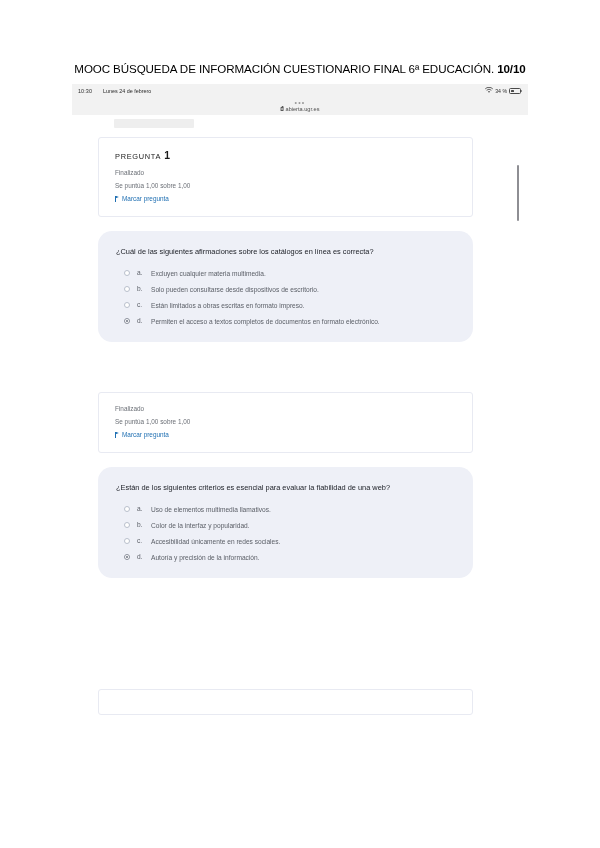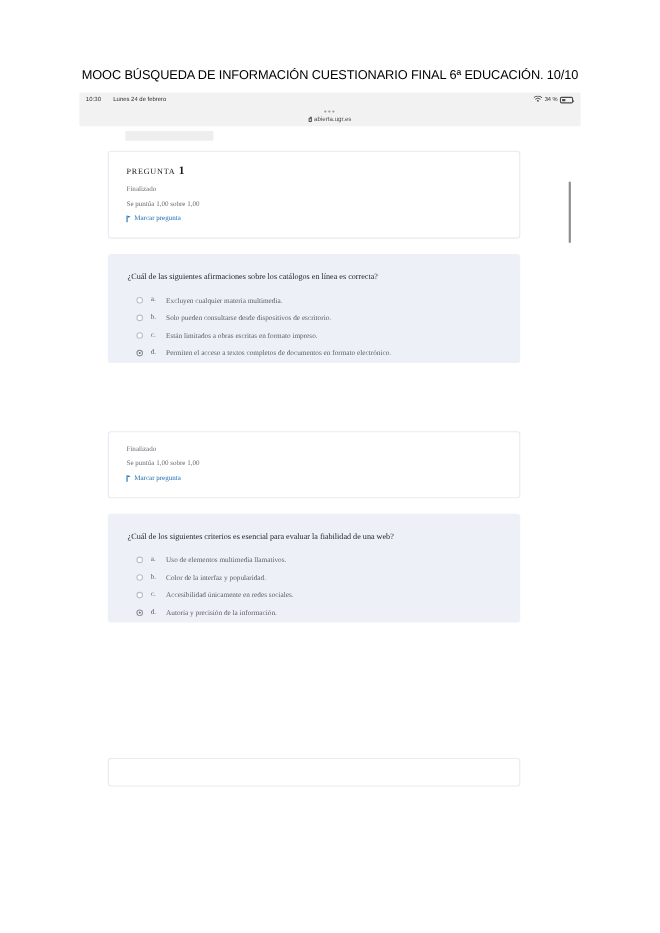--- a/index.html
+++ b/index.html
@@ -21,21 +21,21 @@
     left: 0;
     top: 62px;
     width: 600px;
     text-align: center;
     font-size: 11.6px;
     letter-spacing: -0.1px;
     color: #000000;
     white-space: nowrap;
   }
   .doc-title .score {
-    font-weight: normal;
+    font-weight: bold;
   }
 
   
   .shot {
     position: absolute;
     left: 72px;
     top: 84px;
     width: 456px;
     height: 690px;
     background: #ffffff;
@@ -192,21 +192,20 @@
     height: 56px;
     background: #8e8e93;
     border-radius: 2px;
   }
 
   
   .qwrap {
     position: absolute;
     left: 26px;
     width: 375px;
-    font-family: Liberation Serif, serif;
   }
 
   .qhead {
     background: #ffffff;
     border: 1px solid #e8eaf2;
     border-radius: 3px;
     padding: 12px 16px 14px 16px;
     box-sizing: border-box;
   }
   .q-label {
@@ -254,23 +253,23 @@
     content: "";
     position: absolute;
     left: 0.8px; top: 0.3px;
     width: 3px; height: 2.4px;
     background: #1f6fb2;
     clip-path: polygon(0 0, 100% 50%, 0 100%);
   }
 
   .qbody {
     background: #eef0f7;
-    border-radius: 3px;
+    border-radius: 14px;
     margin-top: 14px;
-    padding: 14px 18px 4px 18px;
+    padding: 14px 18px 16px 18px;
     box-sizing: border-box;
   }
   .q-text {
     font-size: 7.4px;
     line-height: 13px;
     color: #20232a;
     margin-bottom: 11px;
   }
   .opt {
     display: flex;
@@ -410,21 +409,21 @@
     <div class="qwrap" style="top:277px;">
       <div class="qhead">
         <div class="q-state">Finalizado</div>
         <div class="q-grade">Se puntúa 1,00 sobre 1,00</div>
         <div class="q-flag">
           <span class="flag-ico"></span>
           <span>Marcar pregunta</span>
         </div>
       </div>
       <div class="qbody">
-        <div class="q-text">¿Cuál de los siguientes criterios es esencial para evaluar la fiabilidad de una web?</div>
+        <div class="q-text">¿Están de los siguientes criterios es esencial para evaluar la fiabilidad de una web?</div>
         <div class="opt">
           <span class="radio"></span>
           <span class="opt-letter">a.</span>
           <span class="opt-text">Uso de elementos multimedia llamativos.</span>
         </div>
         <div class="opt">
           <span class="radio"></span>
           <span class="opt-letter">b.</span>
           <span class="opt-text">Color de la interfaz y popularidad.</span>
         </div>

